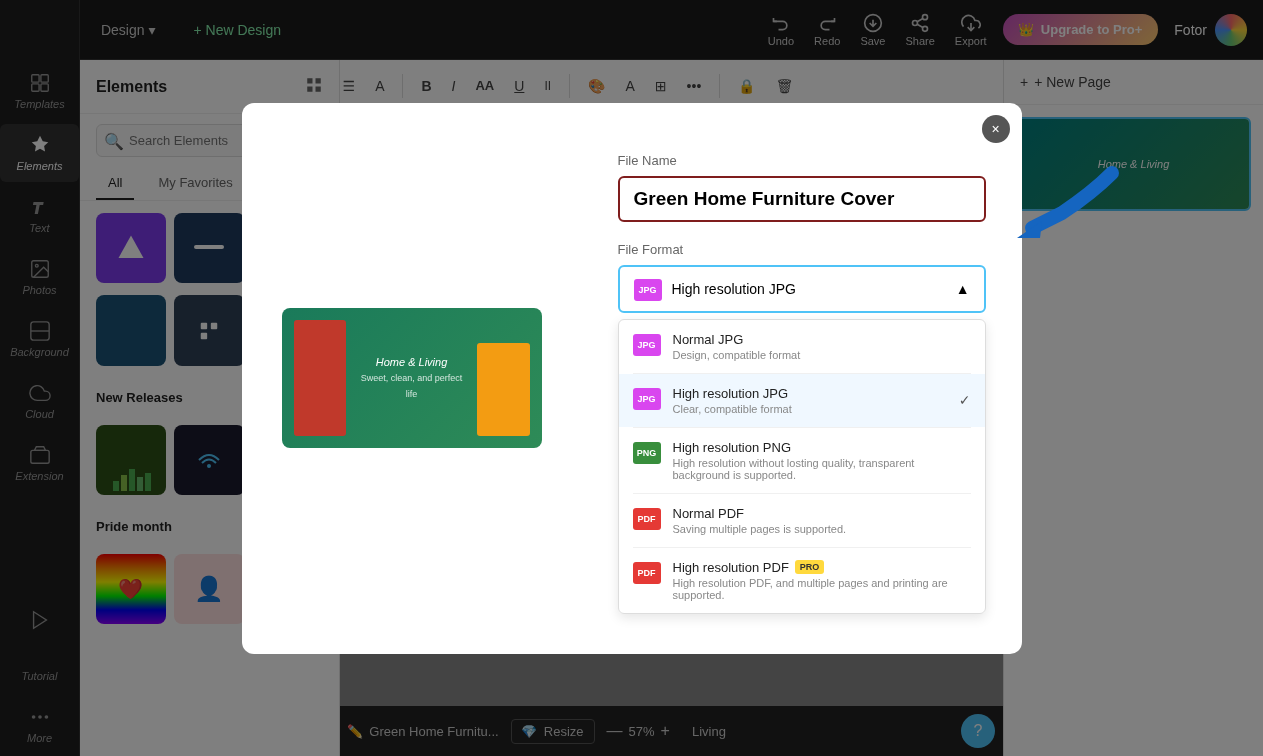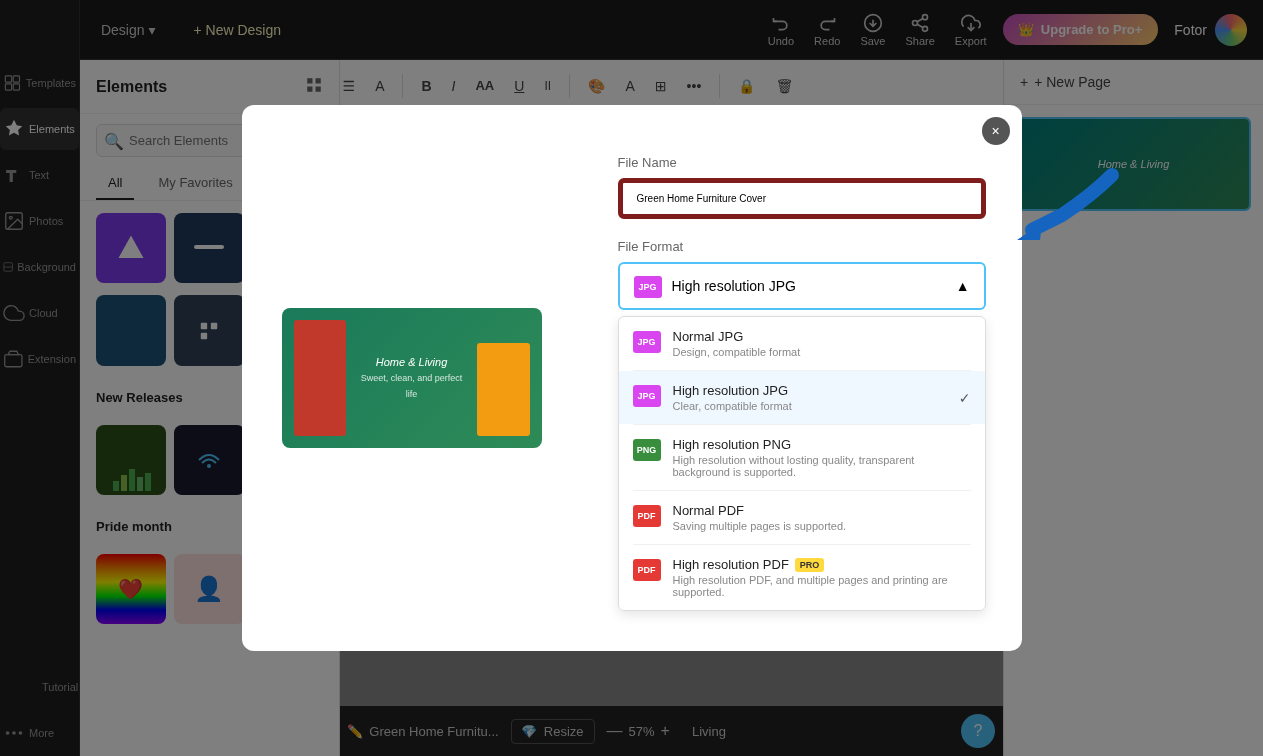--- a/index.html
+++ b/index.html
@@ -2,39 +2,39 @@
 <html><head>
   <meta charset="utf-8">
   <style>
     * { box-sizing: border-box; margin: 0; padding: 0; }
     body { font-family: -apple-system, BlinkMacSystemFont, 'Segoe UI', sans-serif; background: #1a1a1a; width: 1263px; height: 756px; overflow: hidden; position: relative; }
 
     
     .topbar { display: flex; align-items: center; background: #1a1a1a; height: 60px; padding: 0 16px; gap: 16px; border-bottom: 1px solid #333; }
     .fotor-logo { display: flex; align-items: center; gap: 4px; color: white; font-size: 22px; font-weight: bold; margin-right: 8px; }
     .design-btn { background: transparent; border: none; color: #ccc; font-size: 14px; cursor: pointer; display: flex; align-items: center; gap: 4px; padding: 6px 10px; border-radius: 4px; }
-    .new-design-btn { background: transparent; border: none; color: #fef9c3; font-size: 14px; cursor: pointer; display: flex; align-items: center; gap: 6px; padding: 6px 12px; border-radius: 4px; }
+    .new-design-btn { background: transparent; border: none; color: #86efac; font-size: 14px; cursor: pointer; display: flex; align-items: center; gap: 6px; padding: 6px 12px; border-radius: 4px; }
     .topbar-spacer { flex: 1; }
     .topbar-actions { display: flex; align-items: center; gap: 20px; }
     .topbar-action { display: flex; flex-direction: column; align-items: center; gap: 2px; color: #ccc; font-size: 11px; cursor: pointer; background: none; border: none; }
     .topbar-action svg { width: 20px; height: 20px; }
     .upgrade-btn { background: linear-gradient(135deg, #c850c0, #ffcc70); color: white; border: none; border-radius: 20px; padding: 8px 16px; font-size: 13px; font-weight: 600; cursor: pointer; display: flex; align-items: center; gap: 6px; }
     .fotor-user { display: flex; align-items: center; gap: 8px; color: white; font-size: 14px; }
     .avatar { width: 32px; height: 32px; border-radius: 50%; background: conic-gradient(#ff6b6b, #ffd93d, #6bcb77, #4d96ff, #ff6b6b); }
 
     
     .formatbar { display: flex; align-items: center; background: #fff; height: 52px; padding: 0 12px; gap: 8px; border-bottom: 1px solid #e0e0e0; position: absolute; top: 60px; left: 80px; right: 0; }
     .font-selector { display: flex; align-items: center; gap: 4px; border: 1px solid #ddd; border-radius: 4px; padding: 4px 8px; font-size: 13px; cursor: pointer; min-width: 120px; }
     .font-size { display: flex; align-items: center; gap: 2px; border: 1px solid #ddd; border-radius: 4px; padding: 4px 8px; font-size: 13px; min-width: 60px; }
     .fmt-divider { width: 1px; height: 24px; background: #ddd; margin: 0 4px; }
     .fmt-btn { background: none; border: none; cursor: pointer; padding: 4px 6px; border-radius: 3px; font-size: 14px; color: #444; display: flex; align-items: center; }
 
     
     .sidebar { position: absolute; top: 0; left: 0; width: 80px; height: 756px; background: #1e1e1e; display: flex; flex-direction: column; align-items: center; padding-top: 60px; border-right: 1px solid #333; z-index: 10; }
-    .sidebar-item { display: flex; flex-direction: row; align-items: center; gap: 4px; padding: 10px 3px; cursor: pointer; color: #999; font-size: 11px; width: 100%; text-align: center; border-radius: 6px; margin: 2px 4px; }
+    .sidebar-item { display: flex; flex-direction: column; align-items: center; gap: 4px; padding: 10px 24px; cursor: pointer; color: #999; font-size: 11px; width: 100%; text-align: center; border-radius: 6px; margin: 2px 4px; font-style: italic; }
     .sidebar-item.active { color: #fff; background: #333; }
     .sidebar-item svg { width: 22px; height: 22px; }
 
     
     .panel { position: absolute; top: 60px; left: 80px; width: 260px; height: 696px; background: #fff; border-right: 1px solid #e0e0e0; overflow-y: auto; z-index: 5; }
     .panel-header { display: flex; align-items: center; justify-content: space-between; padding: 16px; border-bottom: 1px solid #eee; }
     .panel-title { font-size: 16px; font-weight: 600; color: #222; }
     .panel-grid-btn { background: none; border: none; cursor: pointer; }
     .search-box { padding: 10px 16px; }
     .search-input { width: 100%; padding: 8px 12px 8px 32px; border: 1px solid #ddd; border-radius: 6px; font-size: 13px; background: #f8f8f8; }
@@ -66,21 +66,21 @@
     .help-btn { position: absolute; right: 270px; bottom: 8px; width: 34px; height: 34px; background: #4fc3f7; border-radius: 50%; display: flex; align-items: center; justify-content: center; color: white; font-size: 16px; cursor: pointer; border: none; }
 
     
     .modal-overlay { position: absolute; top: 0; left: 0; width: 100%; height: 100%; background: rgba(0,0,0,0.5); z-index: 100; display: flex; align-items: center; justify-content: center; }
     .modal { background: white; border-radius: 12px; width: 780px; min-height: 440px; position: relative; display: flex; overflow: visible; }
     .modal-left { width: 340px; padding: 40px; display: flex; align-items: center; justify-content: center; flex-shrink: 0; }
     .modal-preview { width: 310px; height: 140px; background: teal; border-radius: 8px; overflow: hidden; display: flex; align-items: center; justify-content: center; }
     .modal-right { flex: 1; padding: 40px 36px; margin-top: 10px; }
     .close-btn { position: absolute; top: 12px; right: 12px; width: 28px; height: 28px; background: #555; border-radius: 50%; border: none; cursor: pointer; display: flex; align-items: center; justify-content: center; color: white; font-size: 14px; z-index: 10; }
     .field-label { font-size: 13px; color: #666; margin-bottom: 8px; font-weight: 500; }
-    .text-input { width: 100%; padding: 10px 14px; border: 5px solid #7f1d1d; border-radius: 6px; font-size: 10px; margin-bottom: 20px; }
+    .text-input { width: 100%; padding: 10px 14px; border: 2px solid #7f1d1d; border-radius: 6px; font-size: 19px; margin-bottom: 20px; font-weight: bold; }
     .format-label { font-size: 13px; color: #666; margin-bottom: 8px; font-weight: 500; }
     .format-select { width: 100%; padding: 10px 14px; border: 2px solid #4fc3f7; border-radius: 6px; font-size: 14px; cursor: pointer; display: flex; align-items: center; justify-content: space-between; background: white; position: relative; }
     .format-select-inner { display: flex; align-items: center; gap: 10px; }
     .format-dropdown { border: 1px solid #ddd; border-radius: 6px; overflow: hidden; box-shadow: 0 4px 12px rgba(0,0,0,0.1); margin-top: 4px; }
     .format-option { display: flex; align-items: flex-start; gap: 12px; padding: 12px 14px; cursor: pointer; position: relative; }
     .format-option.selected { background: #f0f8ff; }
     .format-option-text { flex: 1; }
     .format-option-title { font-size: 13px; font-weight: 500; color: #222; display: flex; align-items: center; gap: 6px; }
     .format-option-desc { font-size: 11px; color: #888; margin-top: 2px; }
     .check-icon { color: #555; font-size: 14px; margin-left: auto; align-self: center; }

